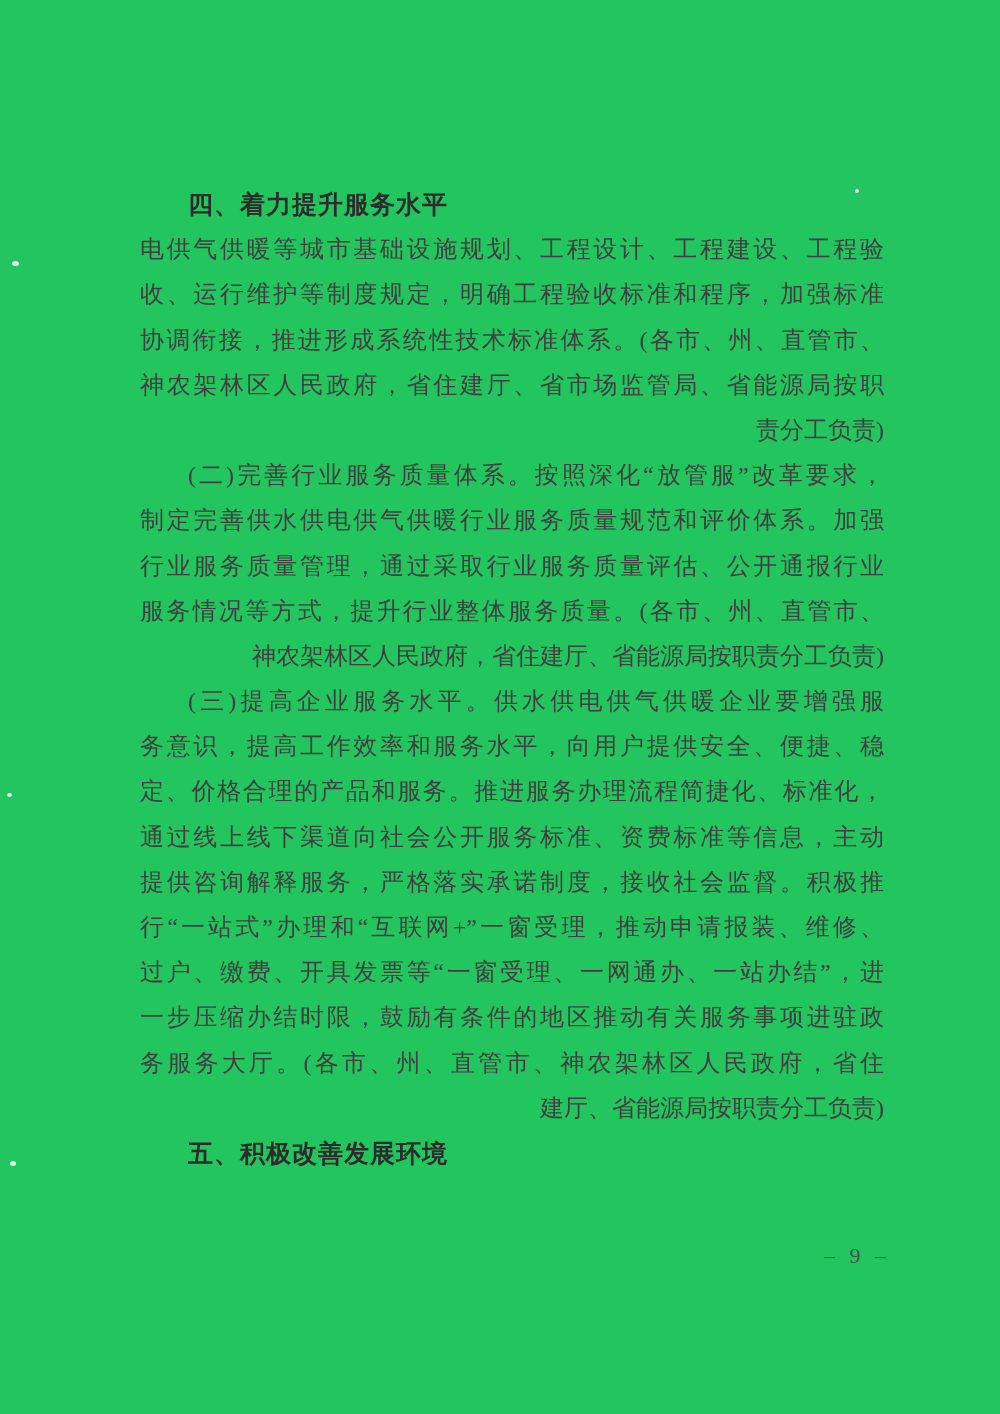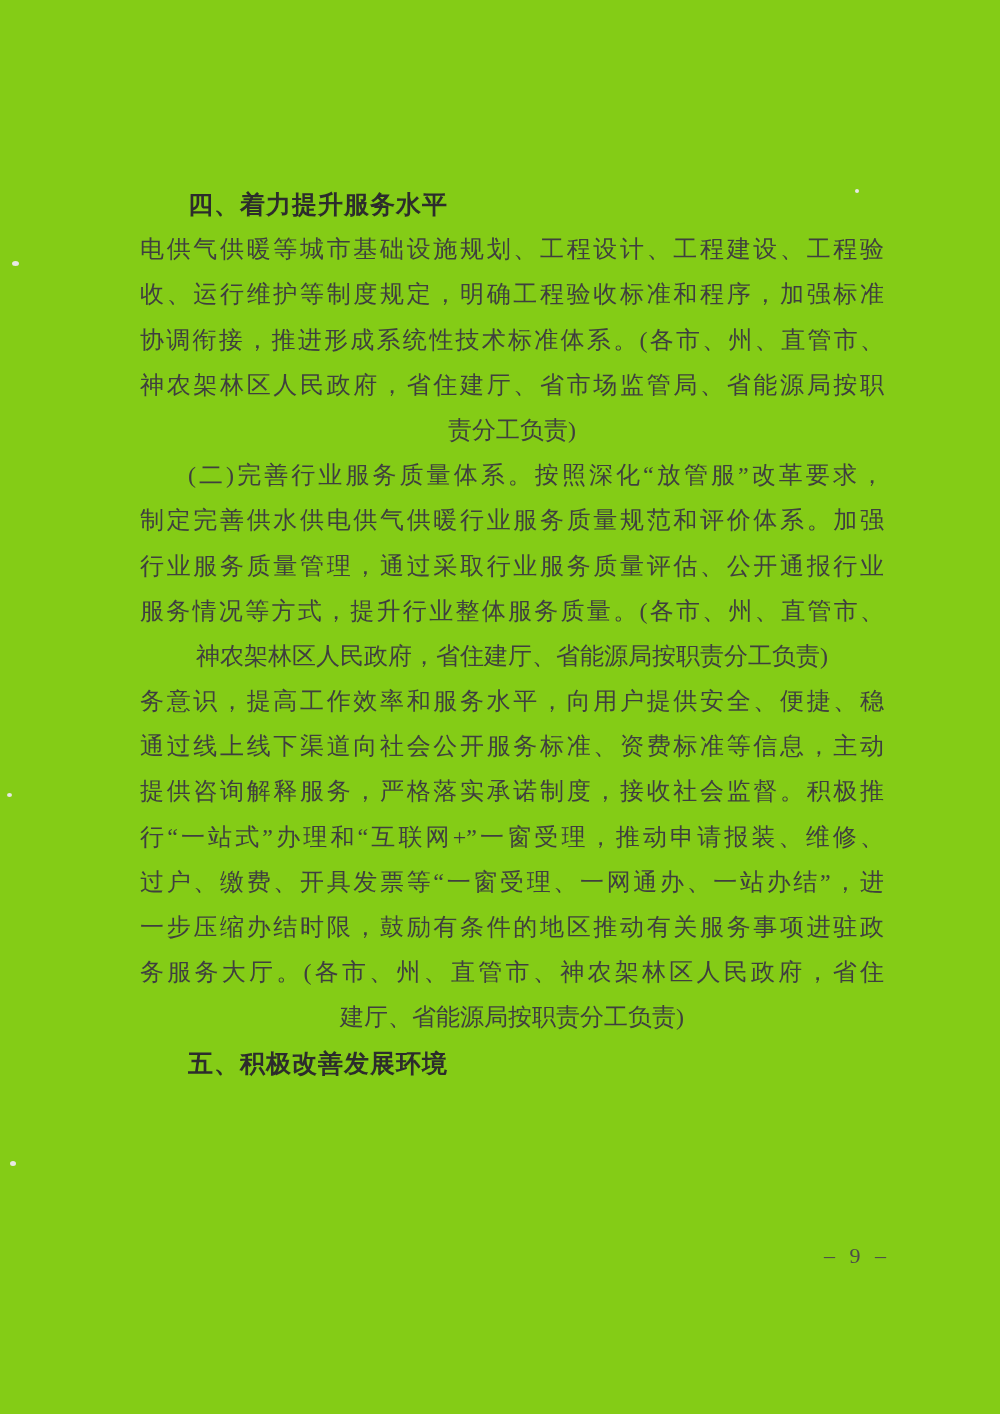--- a/index.html
+++ b/index.html
@@ -1,36 +1,36 @@
 <!DOCTYPE html>
 <html><head>
 <meta charset="utf-8">
 <style>
   html,body { margin:0; padding:0; }
   body { width:1000px; height:1414px; position:relative; background:#ffffff; overflow:hidden; }
   .page {
     position:absolute; left:0; top:0; width:1000px; height:1414px;
-    background:#84cc16;
+    background:#22c55e;
   }
   .doc {
     position:absolute; left:140px; top:182px; width:744px;
     color:#3f3f3f;
     font-family:"Liberation Serif","DejaVu Serif",serif;
   }
   .ln {
     height:45.2px; line-height:45.2px; font-size:24px;
     white-space:normal; overflow:visible;
   }
   .full, .first {
     text-align:justify;
     text-align-last:justify;
     -moz-text-align-last:justify;
   }
   .first { text-indent:48px; }
-  .last { text-align:center; }
+  .last { text-align:right; }
   .h {
     font-family:"Liberation Sans","DejaVu Sans",sans-serif;
     font-weight:700; font-size:25px; color:#2c2c2c;
     padding-left:48px; letter-spacing:1px;
   }
   .pageno {
     position:absolute; top:1241px; left:800px; width:110px; height:30px;
     line-height:30px; text-align:center;
     font-family:"Liberation Serif","DejaVu Serif",serif;
     font-size:22px; color:#4b4b4b; word-spacing:9px;
@@ -56,21 +56,23 @@
     <div class="ln full">电供气供暖等城市基础设施规划、工程设计、工程建设、工程验</div>
     <div class="ln full">收、运行维护等制度规定，明确工程验收标准和程序，加强标准</div>
     <div class="ln full">协调衔接，推进形成系统性技术标准体系。(各市、州、直管市、</div>
     <div class="ln full">神农架林区人民政府，省住建厅、省市场监管局、省能源局按职</div>
     <div class="ln last">责分工负责)</div>
     <div class="ln first">(二)完善行业服务质量体系。按照深化“放管服”改革要求，</div>
     <div class="ln full">制定完善供水供电供气供暖行业服务质量规范和评价体系。加强</div>
     <div class="ln full">行业服务质量管理，通过采取行业服务质量评估、公开通报行业</div>
     <div class="ln full">服务情况等方式，提升行业整体服务质量。(各市、州、直管市、</div>
     <div class="ln last">神农架林区人民政府，省住建厅、省能源局按职责分工负责)</div>
+    <div class="ln first">(三)提高企业服务水平。供水供电供气供暖企业要增强服</div>
     <div class="ln full">务意识，提高工作效率和服务水平，向用户提供安全、便捷、稳</div>
+    <div class="ln full">定、价格合理的产品和服务。推进服务办理流程简捷化、标准化，</div>
     <div class="ln full">通过线上线下渠道向社会公开服务标准、资费标准等信息，主动</div>
     <div class="ln full">提供咨询解释服务，严格落实承诺制度，接收社会监督。积极推</div>
     <div class="ln full">行“一站式”办理和“互联网+”一窗受理，推动申请报装、维修、</div>
     <div class="ln full">过户、缴费、开具发票等“一窗受理、一网通办、一站办结”，进</div>
     <div class="ln full">一步压缩办结时限，鼓励有条件的地区推动有关服务事项进驻政</div>
     <div class="ln full">务服务大厅。(各市、州、直管市、神农架林区人民政府，省住</div>
     <div class="ln last">建厅、省能源局按职责分工负责)</div>
     <div class="ln h">五、积极改善发展环境</div>
   </div>
 

